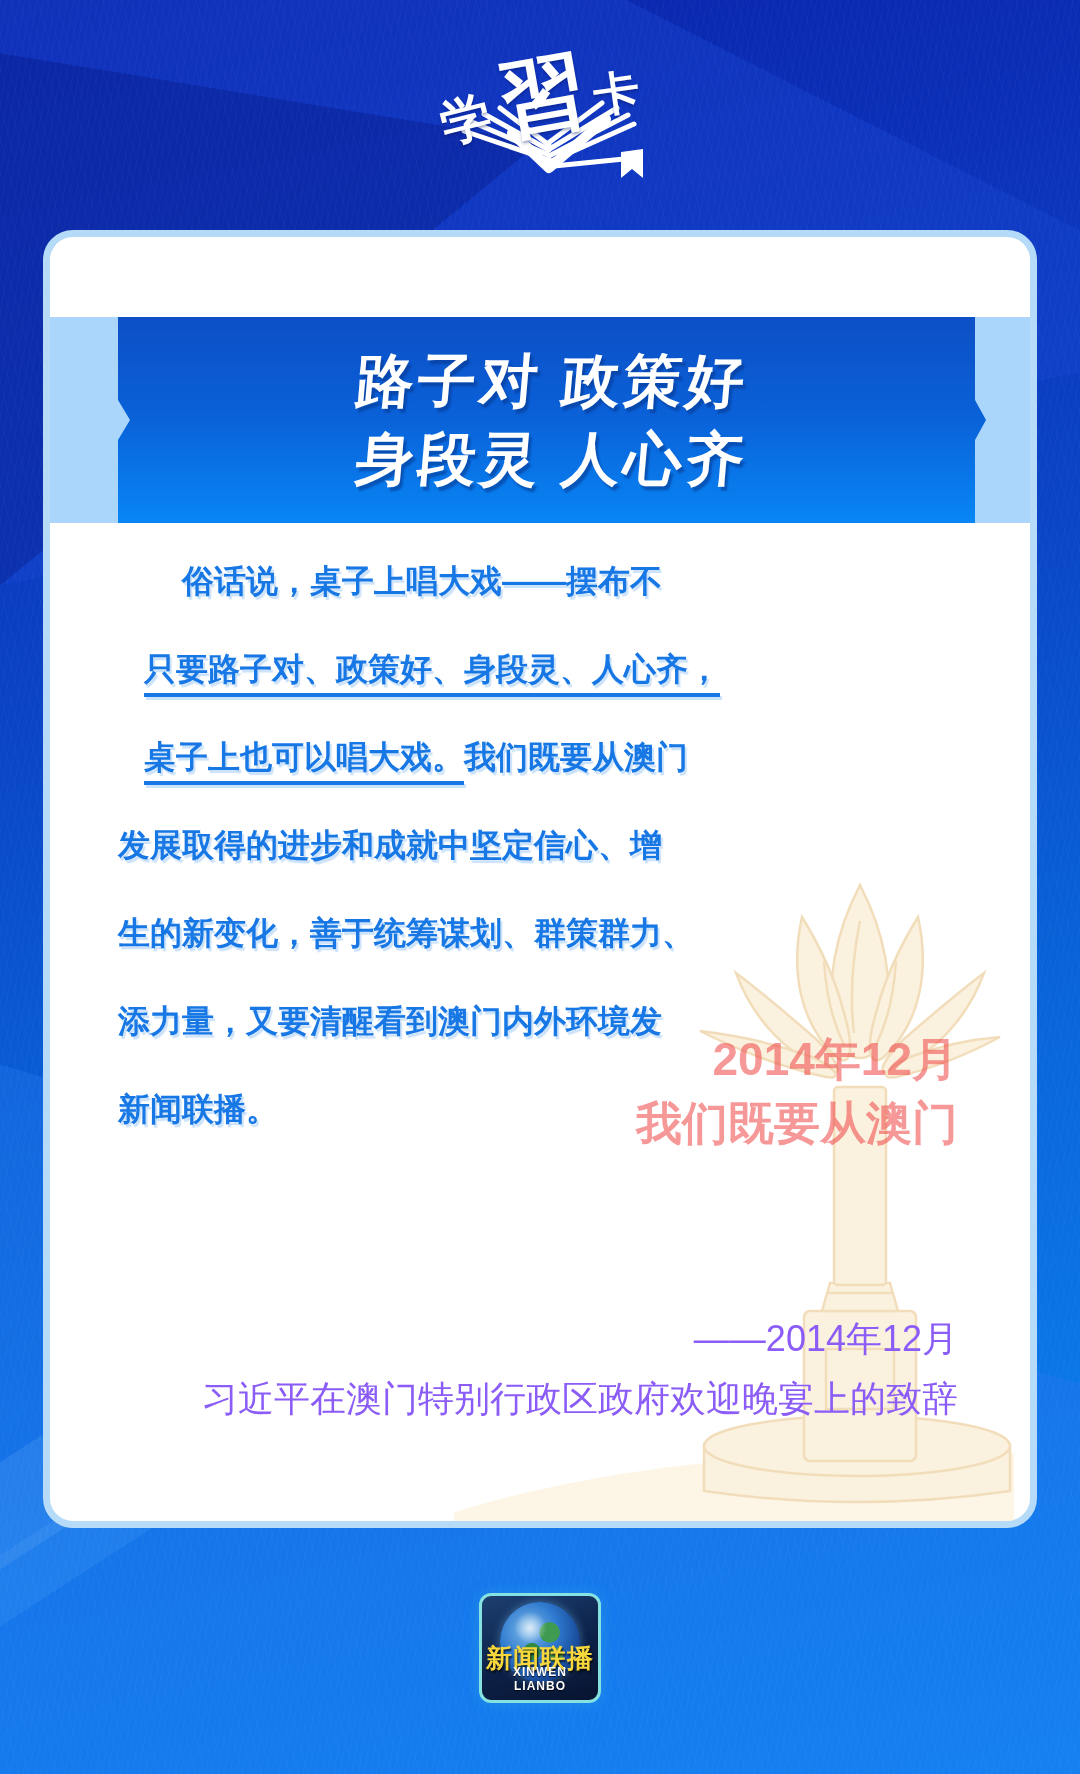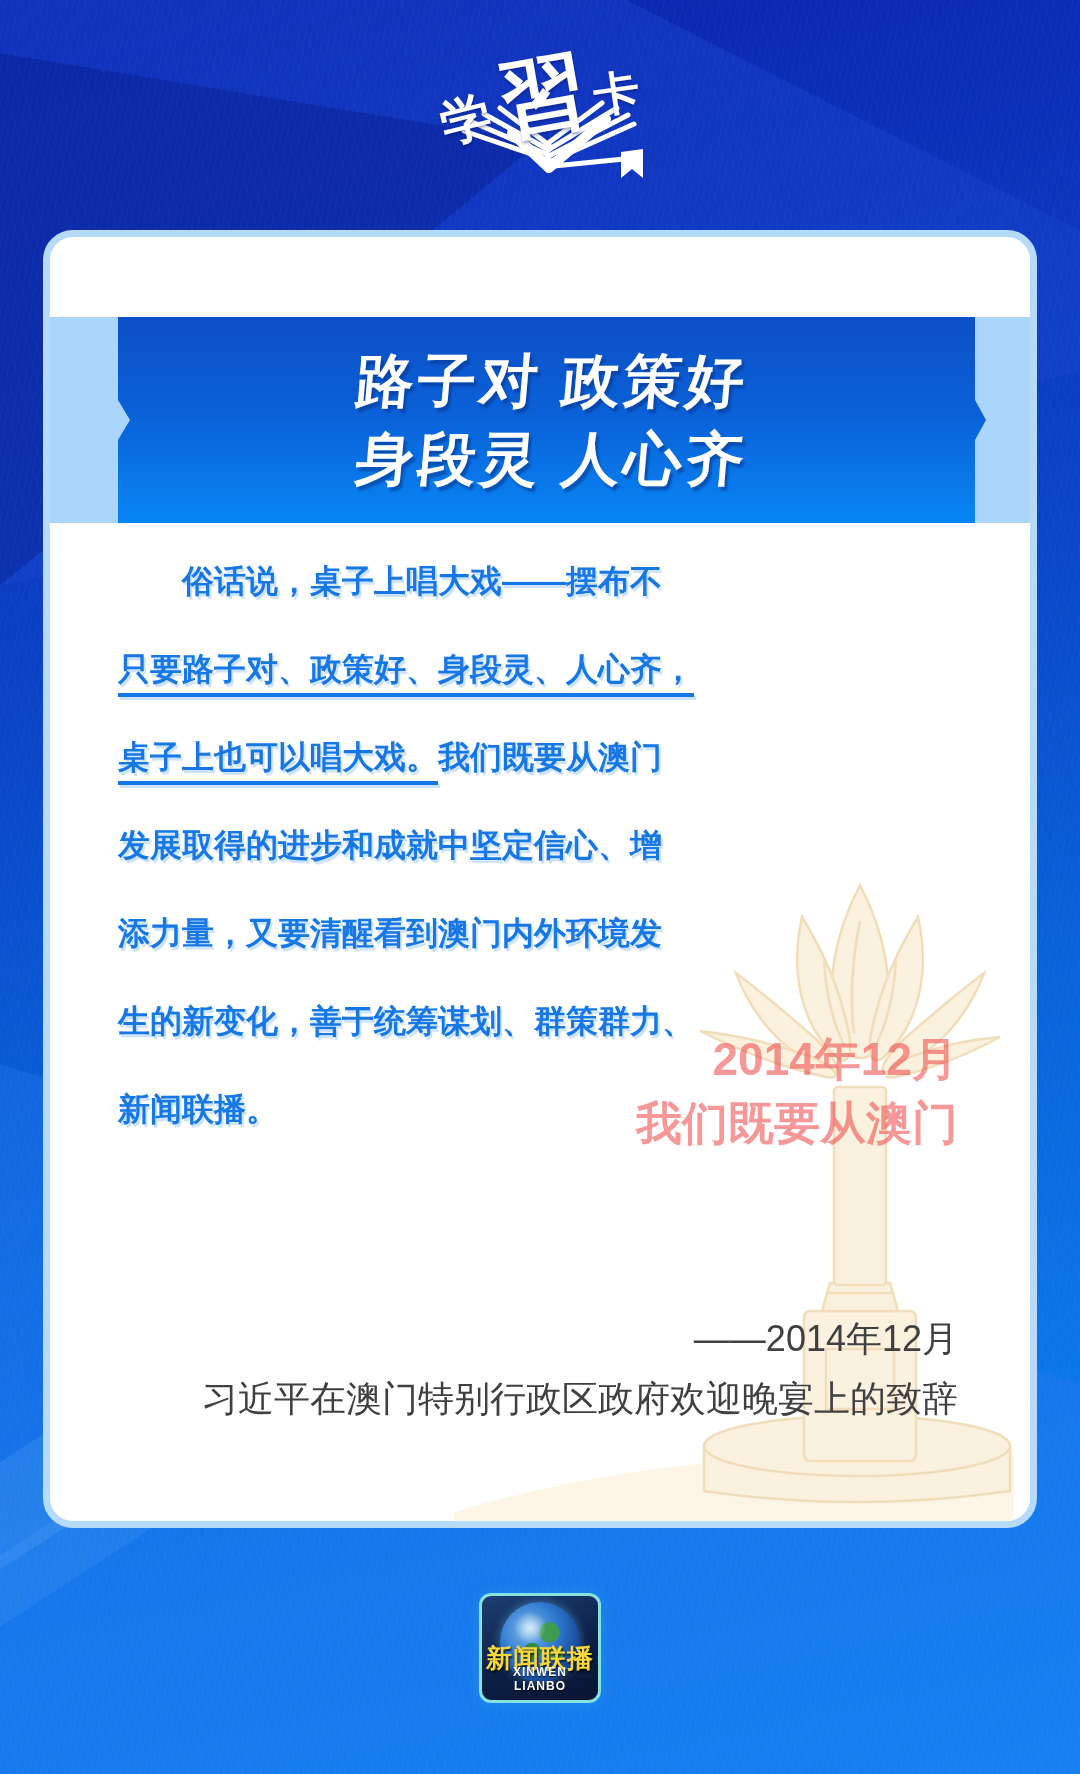--- a/index.html
+++ b/index.html
@@ -50,24 +50,24 @@
   
   .lotus{position:absolute;right:16px;top:624px;opacity:.9;}
   .ghost{position:absolute;right:72px;top:790px;text-align:right;
     color:#ef4444;opacity:.55;font-size:46px;line-height:64px;font-weight:bold;white-space:nowrap;}
   
   .quote{position:absolute;left:68px;top:300px;width:848px;
     color:#1677e5;font-size:32px;line-height:88px;font-weight:bold;
     text-shadow:2px 3px 1px rgba(140,190,245,.45);}
   .qline{white-space:nowrap;}
   .qline.indent{text-indent:2em;}
-  .qline .u{text-decoration:underline;text-decoration-thickness:4px;text-underline-offset:13px;}
+  .qline .u{text-decoration:underline;text-decoration-thickness:4px;text-underline-offset:13px;margin-left:26px;}
   
   .attribution{position:absolute;right:72px;top:1072px;text-align:right;
-    color:#404040;font-size:36px;line-height:60px;white-space:nowrap;}
+    color:#8b5cf6;font-size:36px;line-height:60px;white-space:nowrap;}
   
   .badge{position:absolute;top:1593px;left:50%;transform:translateX(-50%);
     width:122px;height:110px;box-sizing:border-box;border-radius:12px;
     border:3px solid #86e2e0;
     background:linear-gradient(160deg,#1d3f70 0%,#0c2148 55%,#081430 100%);
     box-shadow:0 0 14px rgba(60,180,220,.35);text-decoration:underline;}
   .earth{position:absolute;top:6px;left:50%;transform:translateX(-50%);
     width:80px;height:80px;border-radius:50%;
     background:
       radial-gradient(circle at 38% 32%,rgba(255,255,255,.75) 0%,rgba(255,255,255,0) 22%),
@@ -153,22 +153,22 @@
     <div class="banner-dark">
       <div class="t">路子对 政策好</div>
       <div class="t">身段灵 人心齐</div>
     </div>
 
     <div class="quote" id="quote-lines">
         <div class="qline indent"><span>俗话说，桌子上唱大戏——摆布不</span></div>
         <div class="qline"><span class="u">只要路子对、政策好、身段灵、人心齐，</span></div>
         <div class="qline"><span class="u">桌子上也可以唱大戏。</span><span>我们既要从澳门</span></div>
         <div class="qline"><span>发展取得的进步和成就中坚定信心、增</span></div>
+        <div class="qline"><span>生的新变化，善于统筹谋划、群策群力、</span></div>
         <div class="qline"><span>添力量，又要清醒看到澳门内外环境发</span></div>
-        <div class="qline"><span>生的新变化，善于统筹谋划、群策群力、</span></div>
         <div class="qline"><span>新闻联播。</span></div>
       </div>
 
     <div class="attribution">
       <div>——2014年12月</div>
       <div>习近平在澳门特别行政区政府欢迎晚宴上的致辞</div>
     </div>
 
   </div>
 </section>

